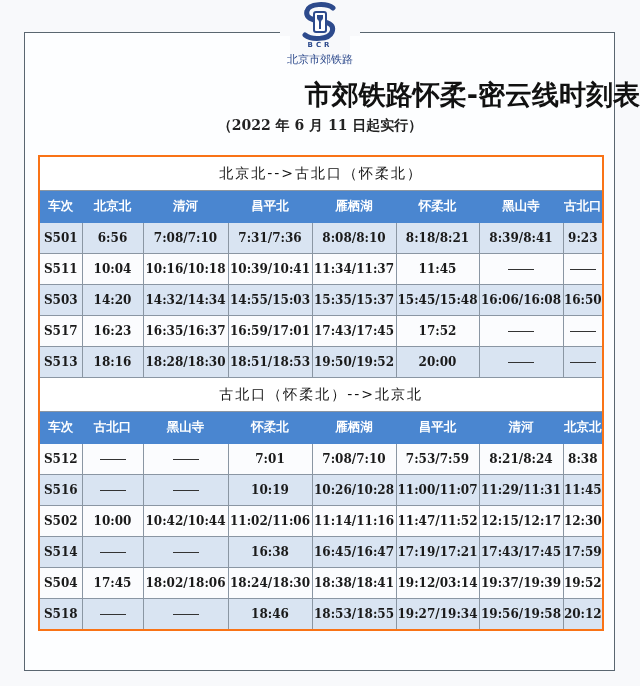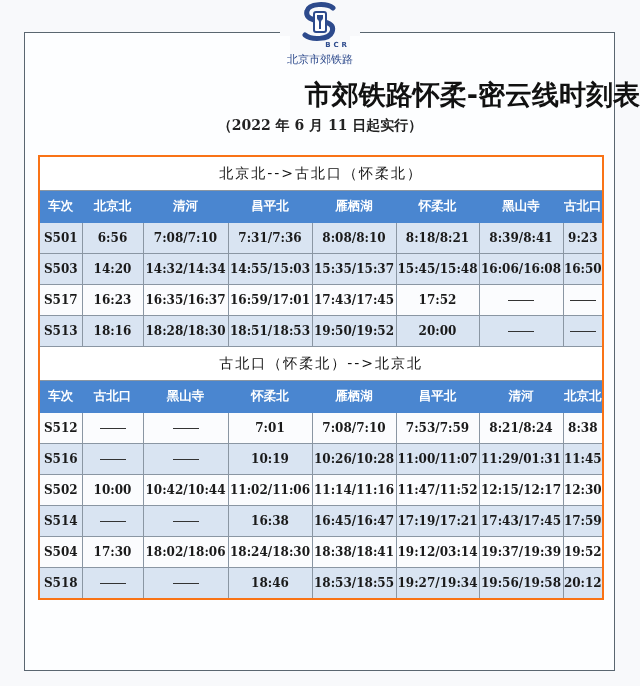--- a/index.html
+++ b/index.html
@@ -13,21 +13,21 @@
   }
   .logo {
     position: absolute; left: 290px; top: 0px; width: 60px; height: 62px;
     background: #f8f9fb;
   }
   .logo-gap {
     position: absolute; left: 280px; top: 28px; width: 80px; height: 8px; background: #f8f9fb;
   }
   .logo svg { display: block; margin: 2px auto 0; }
   .logo-bcr {
-    position: absolute; left: 0; right: 0; top: 41px; text-align: right;
+    position: absolute; left: 0; right: 0; top: 41px; text-align: center;
     font-family: "DejaVu Sans", sans-serif; font-size: 7px; font-weight: bold; letter-spacing: 3px; color: #2d4a8c;
   }
   .logo-name {
     position: absolute; left: 270px; width: 100px; top: 52px; text-align: center;
     font-family: "DejaVu Sans", sans-serif; font-size: 11px; color: #2d4a8c;
   }
   .title {
     position: absolute; left: 0; right: 0; top: 77px; text-align: right;
     font-size: 27px; font-weight: bold; color: #111; letter-spacing: 0px;
   }
@@ -102,20 +102,30 @@
       <tr class="data-row alt">
         <td>S501</td>
         <td>6:56</td>
         <td>7:08/7:10</td>
         <td>7:31/7:36</td>
         <td>8:08/8:10</td>
         <td>8:18/8:21</td>
         <td>8:39/8:41</td>
         <td>9:23</td>
       </tr>
+      <tr class="data-row plain">
+        <td>S511</td>
+        <td>10:04</td>
+        <td>10:16/10:18</td>
+        <td>10:39/10:41</td>
+        <td>11:34/11:37</td>
+        <td>11:45</td>
+        <td><span class="dash"></span></td>
+        <td><span class="dash"></span></td>
+      </tr>
       <tr class="data-row alt">
         <td>S503</td>
         <td>14:20</td>
         <td>14:32/14:34</td>
         <td>14:55/15:03</td>
         <td>15:35/15:37</td>
         <td>15:45/15:48</td>
         <td>16:06/16:08</td>
         <td>16:50</td>
       </tr>
@@ -162,21 +172,21 @@
         <td>8:21/8:24</td>
         <td>8:38</td>
       </tr>
       <tr class="data-row alt">
         <td>S516</td>
         <td><span class="dash"></span></td>
         <td><span class="dash"></span></td>
         <td>10:19</td>
         <td>10:26/10:28</td>
         <td>11:00/11:07</td>
-        <td>11:29/01:31</td>
+        <td>11:29/11:31</td>
         <td>11:45</td>
       </tr>
       <tr class="data-row plain">
         <td>S502</td>
         <td>10:00</td>
         <td>10:42/10:44</td>
         <td>11:02/11:06</td>
         <td>11:14/11:16</td>
         <td>11:47/11:52</td>
         <td>12:15/12:17</td>
@@ -187,21 +197,21 @@
         <td><span class="dash"></span></td>
         <td><span class="dash"></span></td>
         <td>16:38</td>
         <td>16:45/16:47</td>
         <td>17:19/17:21</td>
         <td>17:43/17:45</td>
         <td>17:59</td>
       </tr>
       <tr class="data-row plain">
         <td>S504</td>
-        <td>17:30</td>
+        <td>17:45</td>
         <td>18:02/18:06</td>
         <td>18:24/18:30</td>
         <td>18:38/18:41</td>
         <td>19:12/03:14</td>
         <td>19:37/19:39</td>
         <td>19:52</td>
       </tr>
       <tr class="data-row alt">
         <td>S518</td>
         <td><span class="dash"></span></td>

